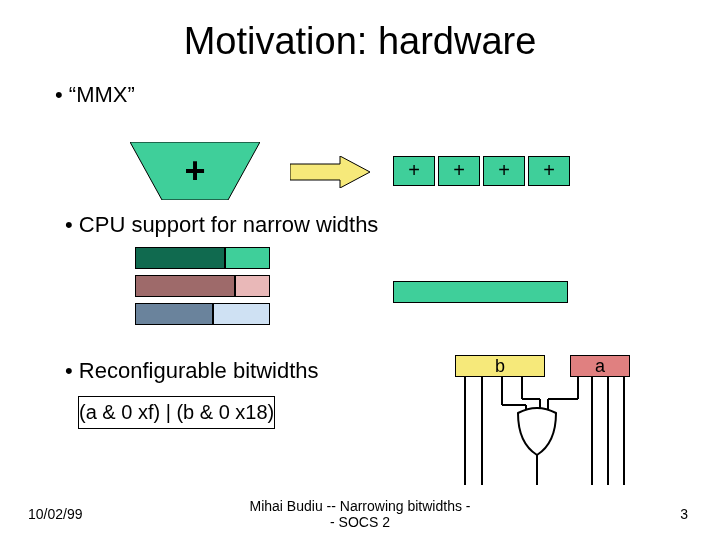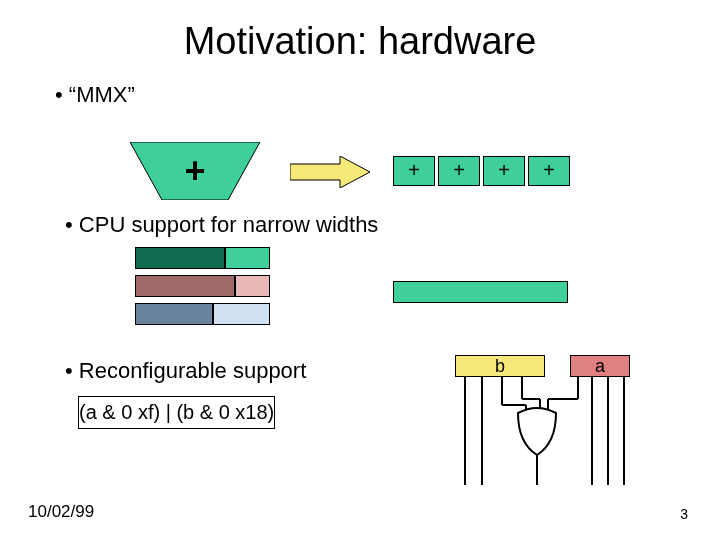--- a/index.html
+++ b/index.html
@@ -132,21 +132,21 @@
     font-size: 18px;
     text-align: center;
     line-height: 20px;
   }
 
   
   .foot-date {
     position: absolute;
     left: 28px;
     bottom: 18px;
-    font-size: 17px;
+    font-size: 14px;
   }
   .foot-center {
     position: absolute;
     left: 0;
     bottom: 10px;
     width: 100%;
     text-align: center;
     font-size: 14px;
     line-height: 16px;
   }
@@ -198,21 +198,21 @@
         <div class="seg" style="width: 35px; background: rgb(233, 184, 184);"></div>
       </div>
       <div class="bar-row">
         <div class="seg" style="width: 78px; background: rgb(106, 131, 156);"></div>
         <div class="seg" style="width: 57px; background: rgb(207, 225, 243);"></div>
       </div>
     </div>
 
   <div class="green-bar"></div>
 
-  <div class="bullet" style="left:65px; top:358px;">• Reconfigurable support</div>
+  <div class="bullet" style="left:65px; top:358px;">• Reconfigurable bitwidths</div>
 
   <div class="expr-box">(a &amp; 0 xf) | (b &amp; 0 x18)</div>
 
   <div class="circuit">
 
     <div class="reg" style="left:15px; top:0; width:90px; background:#f6e97a;">b</div>
 
     <div class="reg" style="left:130px; top:0; width:60px; background:#e08080;">a</div>
 
     <svg width="200" height="140" viewBox="0 0 200 140" style="position:absolute;left:0;top:0;">
@@ -236,15 +236,19 @@
       <line x1="168" y1="22" x2="168" y2="130" stroke="#000" stroke-width="2"></line>
       <line x1="184" y1="22" x2="184" y2="130" stroke="#000" stroke-width="2"></line>
 
       <path d="M78,58 Q97,48 116,58 Q116,88 97,100 Q78,88 78,58 Z" fill="#ffffff" stroke="#000" stroke-width="2"></path>
 
       <line x1="97" y1="100" x2="97" y2="130" stroke="#000" stroke-width="2"></line>
     </svg>
   </div>
 
   <div class="foot-date">10/02/99</div>
+  <div class="foot-center">
+    <span>Mihai Budiu -- Narrowing bitwidths -</span><br>
+    <span>- SOCS 2</span>
+  </div>
   <div class="foot-num">3</div>
 
 </div>
 
 </body></html>

